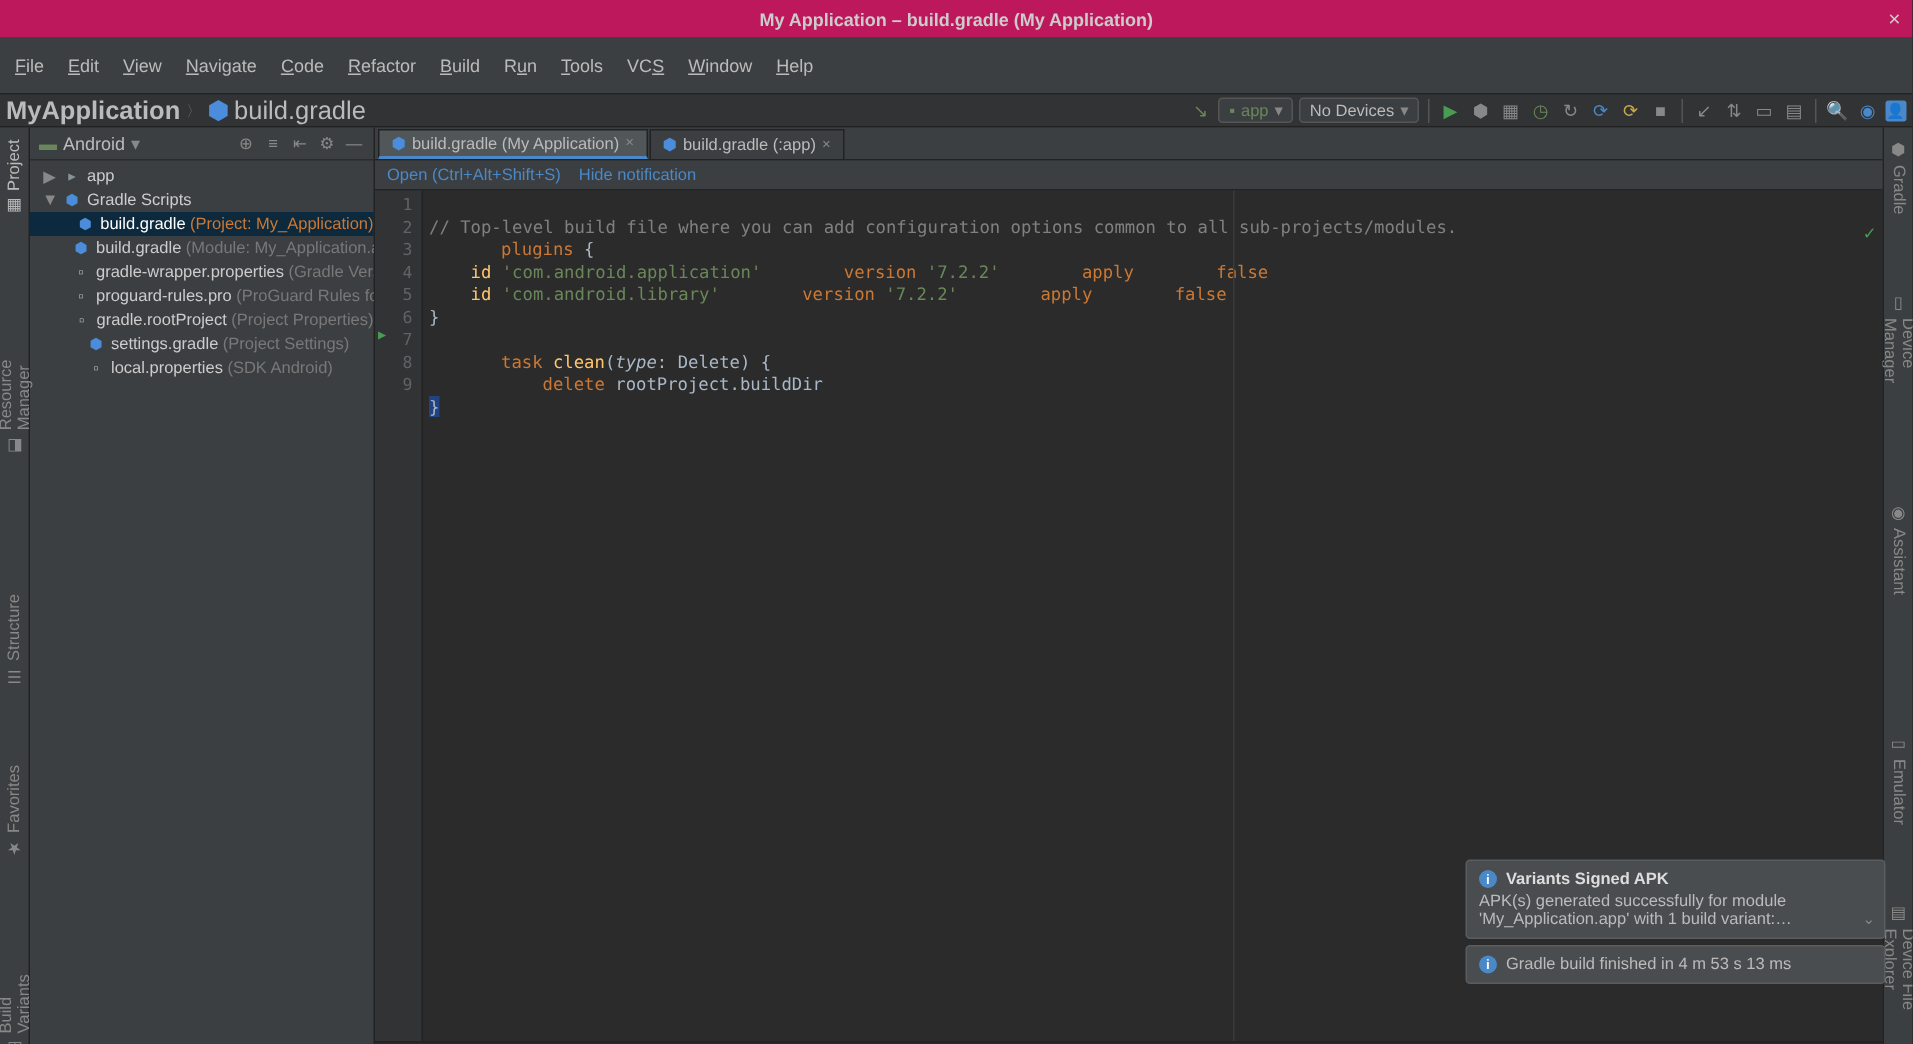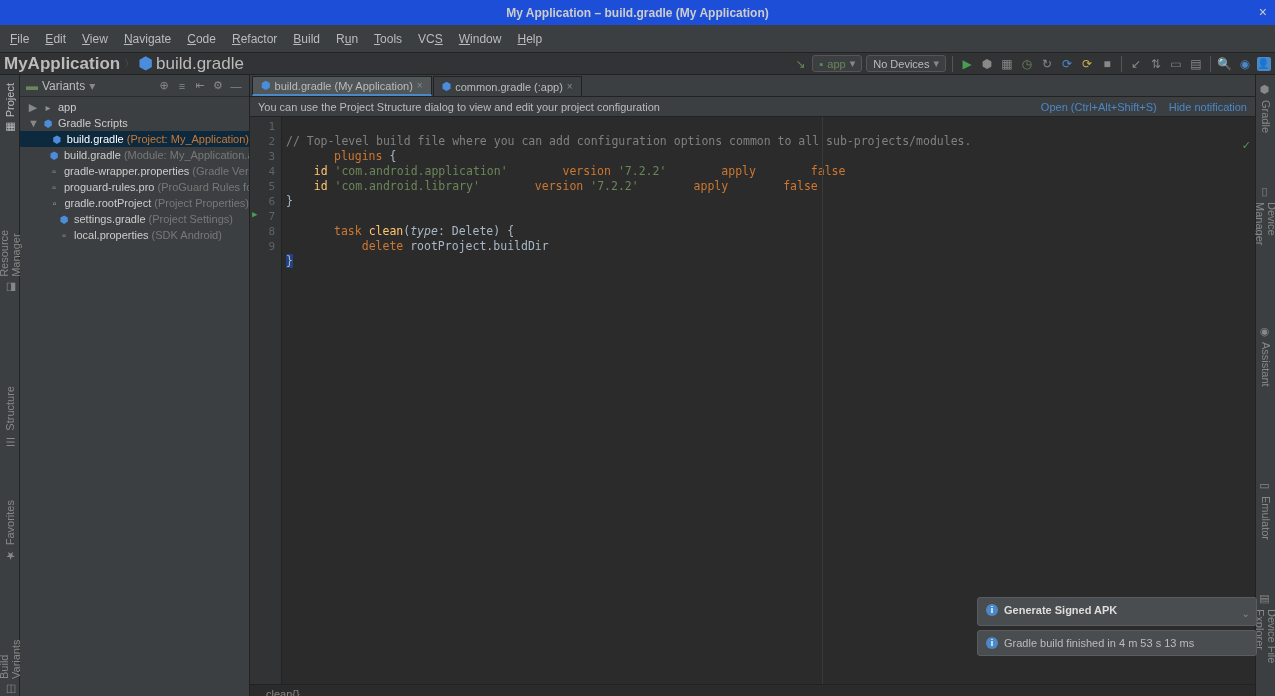--- a/index.html
+++ b/index.html
@@ -1,20 +1,20 @@
 <!DOCTYPE html>
 <html><head>
 <meta charset="utf-8">
 <style>
 * { margin:0; padding:0; box-sizing:border-box; }
 body { font-family:"Segoe UI",Arial,sans-serif; font-size:12px; background:#2b2b2b; color:#bbb; width:1275px; height:696px; overflow:hidden; position:relative; }
-.titlebar { height:25px; background:#1d4ed8; display:flex; align-items:center; justify-content:center; position:relative; }
+.titlebar { height:25px; background:#be185d; display:flex; align-items:center; justify-content:center; position:relative; }
 .titlebar-text { color:#ccc; font-size:12px; font-weight:bold; }
 .titlebar-close { position:absolute; right:8px; top:4px; color:#ccc; cursor:pointer; font-size:14px; }
-.menubar { height:28px; background:#3c3f41; border-bottom:1px solid #222; display:flex; align-items:center; padding:0 4px; gap:4px; }
+.menubar { height:38px; background:#3c3f41; border-bottom:1px solid #222; display:flex; align-items:center; padding:0 4px; gap:4px; }
 .menubar-item { padding:2px 6px; color:#bbb; cursor:pointer; }
 .menubar-item u { text-decoration:underline; }
 .navbar { height:22px; background:#313335; border-bottom:1px solid #222; display:flex; align-items:center; justify-content:space-between; padding:0 4px; }
 .breadcrumb { display:flex; align-items:center; gap:4px; }
 .breadcrumb-item { display:flex; align-items:center; gap:3px; font-size:17px; }
 .breadcrumb-sep { color:#666; font-size:10px; }
 .nav-right { display:flex; align-items:center; gap:4px; }
 .tb-btn { width:16px; height:16px; display:flex; align-items:center; justify-content:center; cursor:pointer; color:#888; }
 .device-sel { background:#3c3f41; border:1px solid #555; border-radius:3px; padding:1px 6px; display:flex; align-items:center; gap:4px; font-size:11px; cursor:pointer; }
 .device-sel.green { color:#6a8759; }
@@ -167,21 +167,21 @@
     <div class="side-tab">
         <span>◫</span>
         <span>Build Variants</span>
       </div>
   </div>
 
   <div class="project-panel">
     <div class="project-header">
       <div class="ph-left">
         <span class="android-icon">▬</span>
-        <span>Variants</span>
+        <span>Android</span>
         <span style="color:#888">▾</span>
       </div>
       <div class="ph-right">
         <span class="ph-btn">⊕</span>
         <span class="ph-btn">≡</span>
         <span class="ph-btn">⇤</span>
         <span class="ph-btn">⚙</span>
         <span class="ph-btn">—</span>
       </div>
     </div>
@@ -245,26 +245,25 @@
 
   <div class="editor-area">
     <div class="tabs-row">
       <div class="editor-tab active">
           <span class="gradle-ico">⬢</span>
           <span>build.gradle (My Application)</span>
           <span class="tab-close">×</span>
         </div>
       <div class="editor-tab">
           <span class="gradle-ico">⬢</span>
-          <span>common.gradle (:app)</span>
+          <span>build.gradle (:app)</span>
           <span class="tab-close">×</span>
         </div>
     </div>
     <div class="notif-bar">
-      <span>You can use the Project Structure dialog to view and edit your project configuration</span>
       <div class="notif-links">
         <span>Open (Ctrl+Alt+Shift+S)</span>
         <span>Hide notification</span>
       </div>
     </div>
     <div class="editor-content">
       <div class="gutter">
         <div>1</div>
           <div>2</div>
           <div>3</div>
@@ -319,21 +318,22 @@
         <span>▤</span>
         <span>Device File Explorer</span>
       </div>
   </div>
 </div>
 
 <div class="toast-area">
   <div class="toast">
     <div class="toast-title">
         <span class="info-icon">i</span>
-        <span>Generate Signed APK</span>
-      </div>
+        <span>Variants Signed APK</span>
+      </div>
+    <div>APK(s) generated successfully for module 'My_Application.app' with 1 build variant:…</div>
     <span class="toast-expand">⌄</span>
   </div>
   <div class="toast small">
     <span class="info-icon">i</span>
     <span>Gradle build finished in 4 m 53 s 13 ms</span>
   </div>
 </div>
 
 </body></html>

